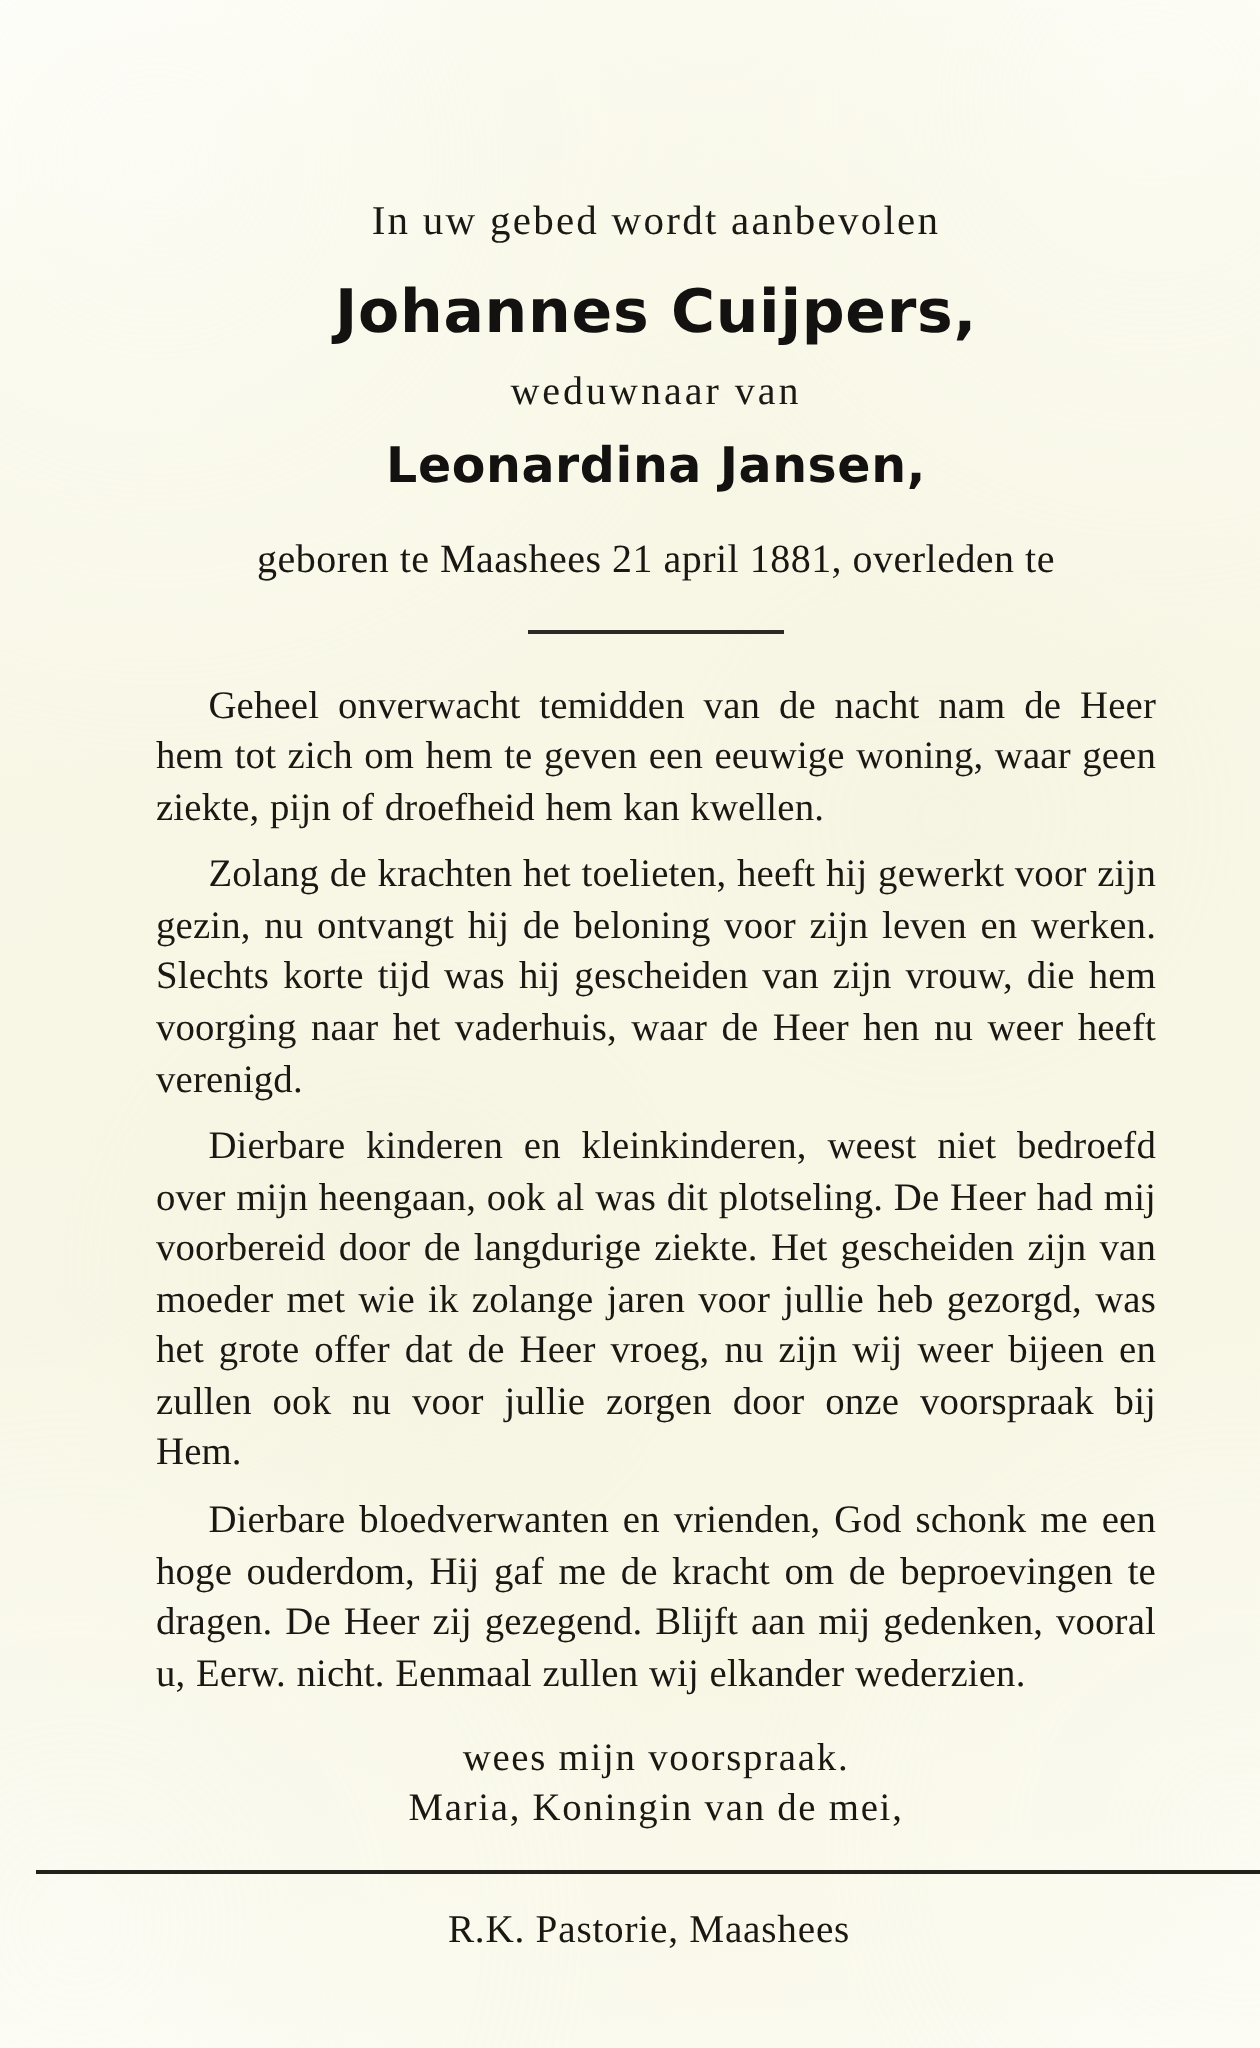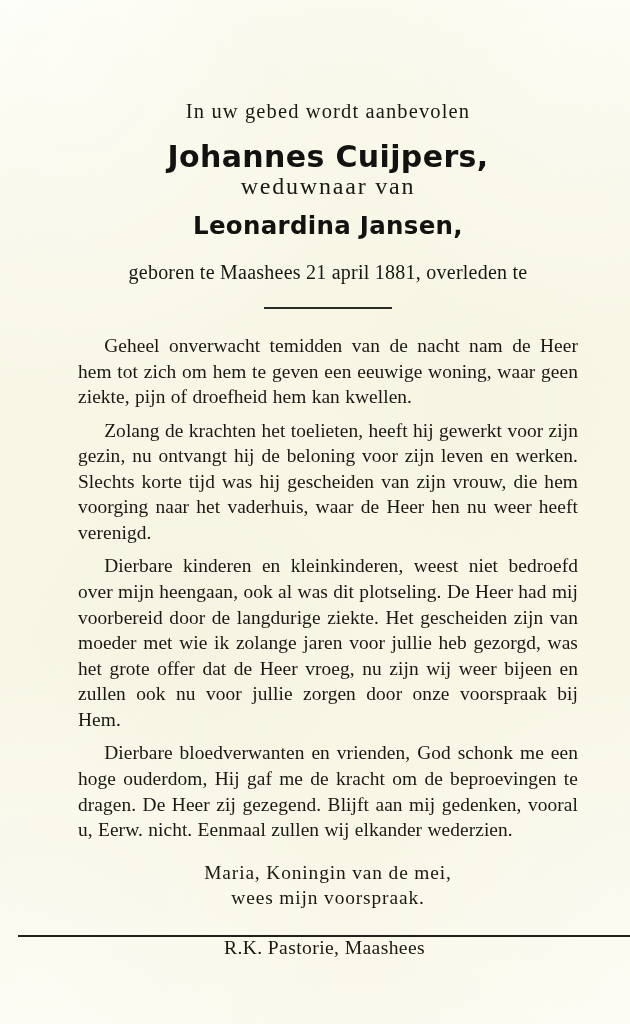--- a/index.html
+++ b/index.html
@@ -61,22 +61,23 @@
     font-family: "DejaVu Sans", "Liberation Sans", sans-serif;
     font-weight: bold;
     font-size: 30px;
     letter-spacing: 0.012em;
     margin-top: 17px;
     line-height: 1.12;
     color: #141210;
   }
 
   .relation {
-    font-size: 24px;
+    font-size: 20px;
     letter-spacing: 0.075em;
+    margin-top: 12px;
     line-height: 1.1;
   }
 
   .name-secondary {
     font-family: "DejaVu Sans", "Liberation Sans", sans-serif;
     font-weight: bold;
     font-size: 24.5px;
     letter-spacing: 0.012em;
     margin-top: 12px;
     line-height: 1.12;
@@ -138,20 +139,21 @@
   .rule-long {
     height: 0;
     border-top: 2px solid #23211c;
     width: 100%;
   }
 
   .imprint {
     text-align: center;
     font-size: 19.6px;
     letter-spacing: 0.02em;
+    margin-top: 18px;
     color: #1b1814;
   }
 </style>
 </head>
 <body>
 
 <div id="card">
   <div id="grain"></div>
 
   <div id="content">
@@ -171,22 +173,22 @@
     <div class="rule-short"></div>
 
     <div class="body-block">
       <p class="para">Geheel onverwacht temidden van de nacht nam de Heer hem tot zich om hem te geven een eeuwige woning, waar geen ziekte, pijn of droefheid hem kan kwellen.</p>
       <p class="para">Zolang de krachten het toelieten, heeft hij gewerkt voor zijn gezin, nu ontvangt hij de beloning voor zijn leven en werken. Slechts korte tijd was hij gescheiden van zijn vrouw, die hem voorging naar het vaderhuis, waar de Heer hen nu weer heeft verenigd.</p>
       <p class="para">Dierbare kinderen en kleinkinderen, weest niet bedroefd over mijn heengaan, ook al was dit plotseling. De Heer had mij voorbereid door de langdurige ziekte. Het gescheiden zijn van moeder met wie ik zolange jaren voor jullie heb gezorgd, was het grote offer dat de Heer vroeg, nu zijn wij weer bijeen en zullen ook nu voor jullie zorgen door onze voorspraak bij Hem.</p>
       <p class="para">Dierbare bloedverwanten en vrienden, God schonk me een hoge ouderdom, Hij gaf me de kracht om de beproevingen te dragen. De Heer zij gezegend. Blijft aan mij gedenken, vooral u, Eerw. nicht. Eenmaal zullen wij elkander wederzien.</p>
     </div>
 
     <div class="closing">
+      <span class="cline">wees mijn voorspraak.</span>
       <span class="cline">Maria, Koningin van de mei,</span>
-      <span class="cline">wees mijn voorspraak.</span>
     </div>
 
   </div>
 
   <div class="footer-wrap">
     <div class="rule-long"></div>
     <div class="imprint">R.K. Pastorie, Maashees</div>
   </div>
 </div>
 

